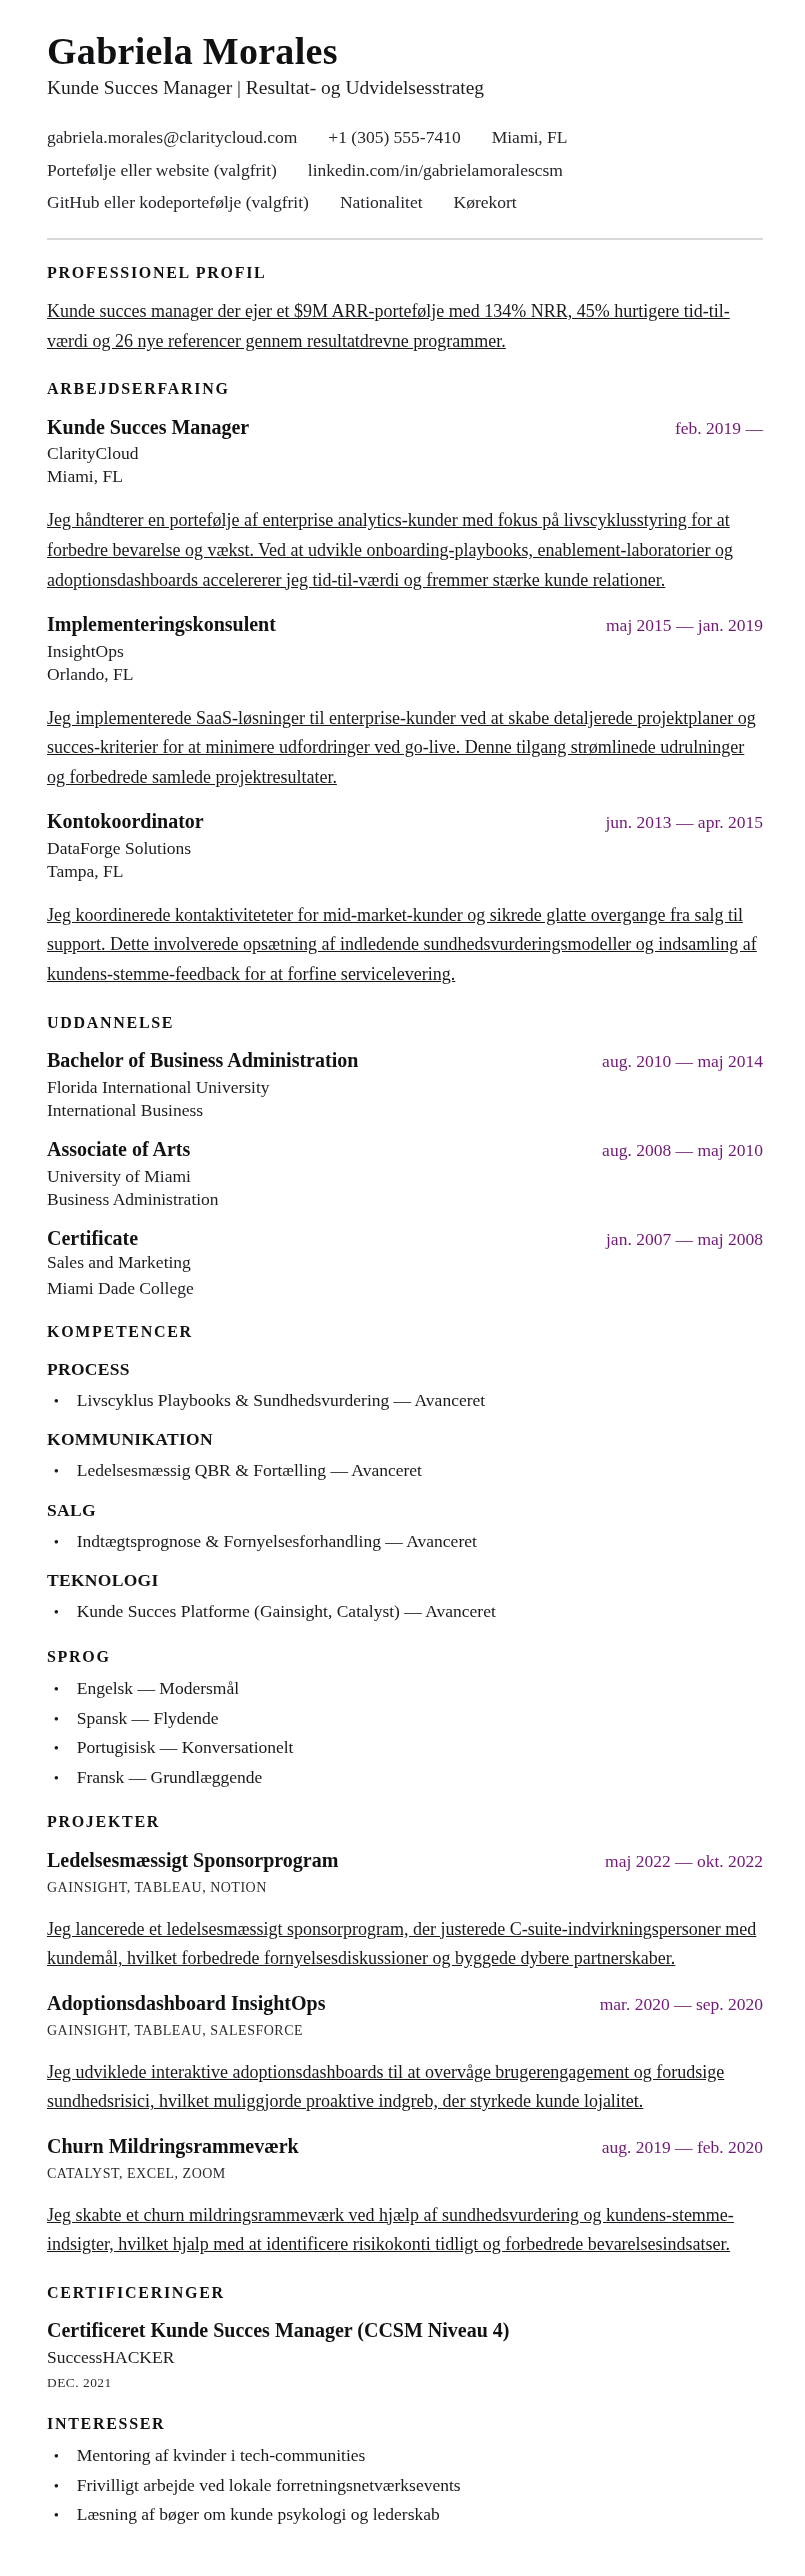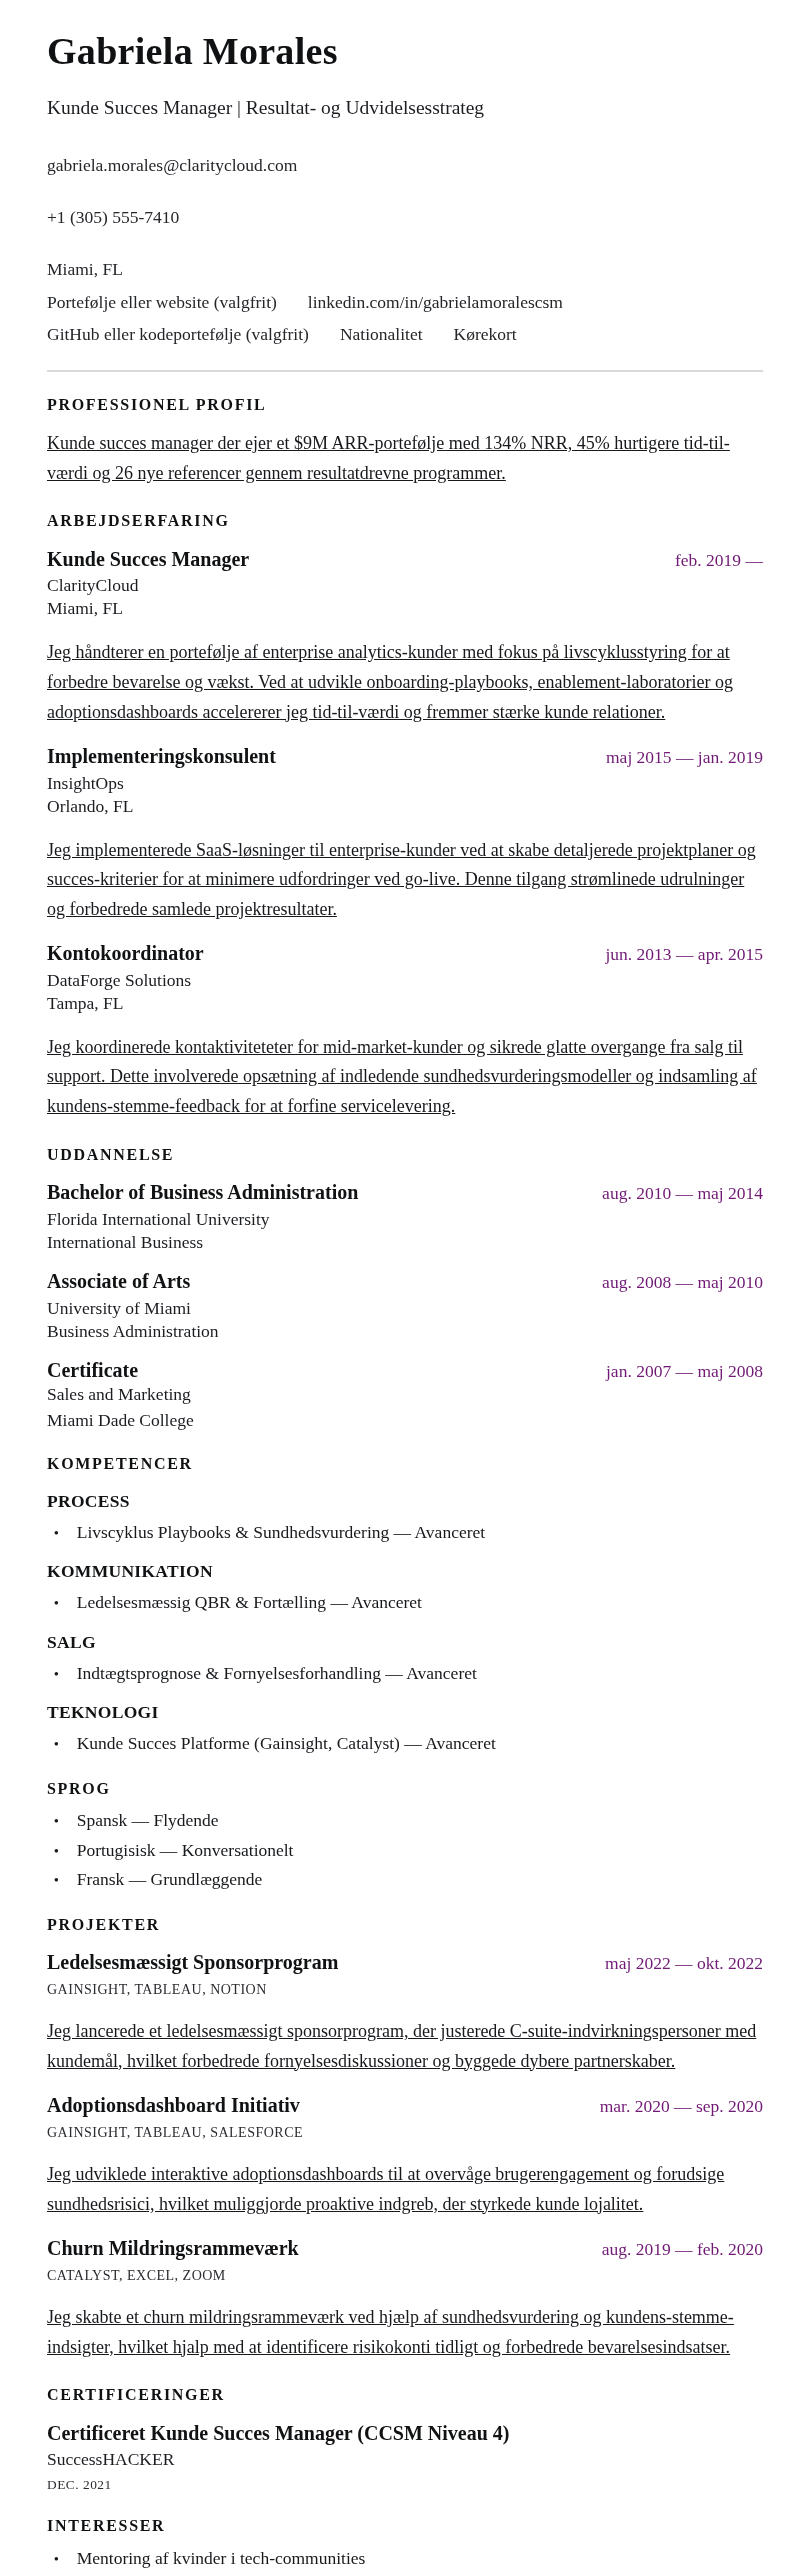--- a/index.html
+++ b/index.html
@@ -16,32 +16,32 @@
   .name {
     font-size: 38px;
     line-height: 1.15;
     font-weight: 700;
     letter-spacing: 0.3px;
     color: #0f1113;
     margin: 0;
   }
   .headline {
     font-size: 19.5px;
-    margin-top: 24px;
+    margin-top: 4px;
     color: #1b1d21;
   }
   .contact-row {
     display: flex;
     gap: 31px;
     font-size: 17.5px;
     color: #24262a;
     margin-top: 11.4px;
     flex-wrap: nowrap;
   }
-  .contact-row.first { margin-top: 36px; flex-direction: column; }
+  .contact-row.first { margin-top: 28px; }
   .divider {
     border: none;
     border-top: 2px solid #d9d9dc;
     margin: 25.5px 0 0 0;
   }
   .section { margin-top: 24px; }
   .sec-head {
     font-size: 16px;
     font-weight: 700;
     letter-spacing: 1.7px;
@@ -235,41 +235,42 @@
       <div class="group-name">TEKNOLOGI</div>
       <ul class="bullets">
         <li>Kunde Succes Platforme (Gainsight, Catalyst) — Avanceret</li>
       </ul>
     </div>
   </div>
 
   <div class="section">
     <h2 class="sec-head">SPROG</h2>
     <ul class="bullets" style="margin-top:10.7px">
+      <li>Engelsk — Modersmål</li>
       <li>Spansk — Flydende</li>
       <li>Portugisisk — Konversationelt</li>
       <li>Fransk — Grundlæggende</li>
     </ul>
   </div>
 
   <div class="section">
     <h2 class="sec-head">PROJEKTER</h2>
 
     <div>
       <div class="entry-head">
         <span class="entry-title">Ledelsesmæssigt Sponsorprogram</span>
         <span class="entry-dates">maj 2022 — okt. 2022</span>
       </div>
       <div class="stack">GAINSIGHT, TABLEAU, NOTION</div>
       <p class="desc">Jeg lancerede et ledelsesmæssigt sponsorprogram, der justerede C-suite-indvirkningspersoner med kundemål, hvilket forbedrede fornyelsesdiskussioner og byggede dybere partnerskaber.</p>
     </div>
 
     <div>
       <div class="entry-head">
-        <span class="entry-title">Adoptionsdashboard Initiativ</span>
+        <span class="entry-title">Adoptionsdashboard InsightOps</span>
         <span class="entry-dates">mar. 2020 — sep. 2020</span>
       </div>
       <div class="stack">GAINSIGHT, TABLEAU, SALESFORCE</div>
       <p class="desc">Jeg udviklede interaktive adoptionsdashboards til at overvåge brugerengagement og forudsige sundhedsrisici, hvilket muliggjorde proaktive indgreb, der styrkede kunde lojalitet.</p>
     </div>
 
     <div>
       <div class="entry-head">
         <span class="entry-title">Churn Mildringsrammeværk</span>
         <span class="entry-dates">aug. 2019 — feb. 2020</span>

